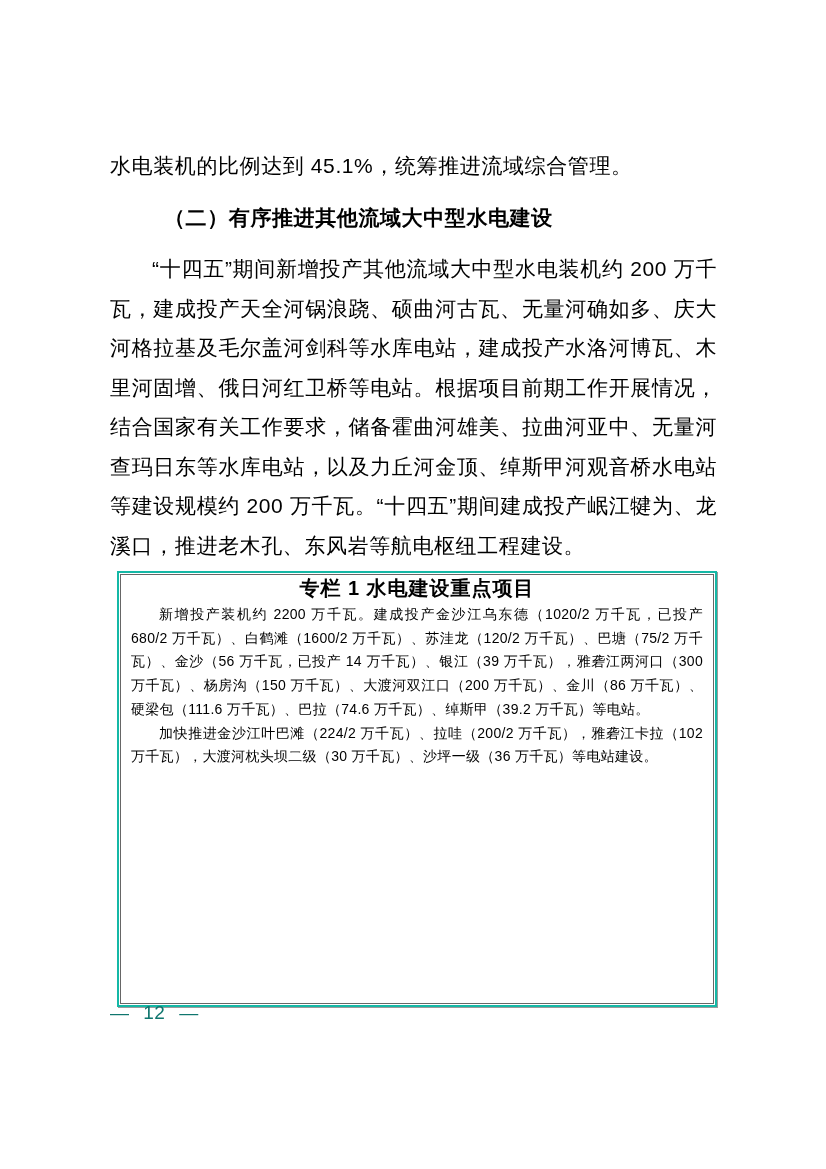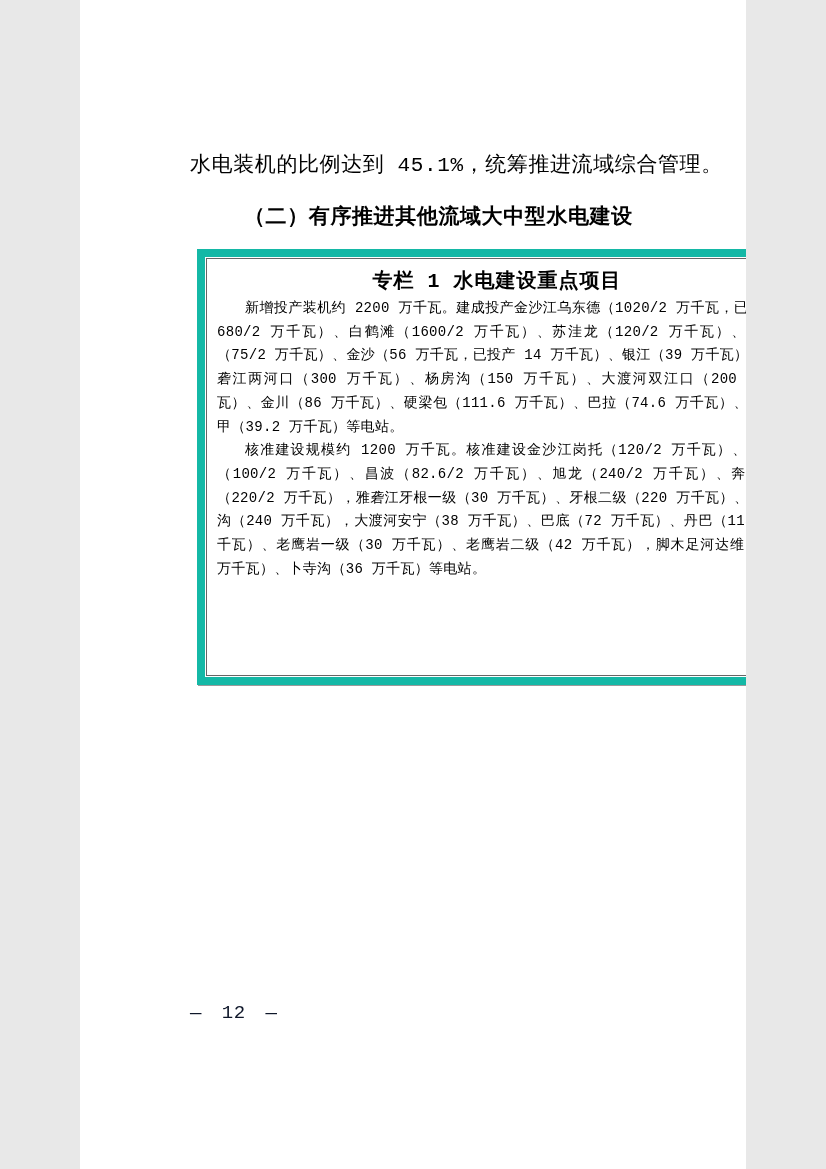--- a/index.html
+++ b/index.html
@@ -1,22 +1,22 @@
 <!DOCTYPE html>
 <html><head>
 <meta charset="utf-8">
 <style>
   html, body { margin: 0; padding: 0; background: #e8e8e8; }
   .page {
     position: relative;
-    width: 666px;
+    width: 826px;
     height: 1169px;
     margin: 0 auto;
     background: #ffffff;
-    font-family: Liberation Mono, monospace;
+    font-family: Liberation Sans, sans-serif;
     color: #000000;
     overflow: hidden;
   }
   .content {
     position: absolute;
     left: 110px;
     top: 146px;
     width: 607px;
   }
   .body-text {
@@ -34,25 +34,25 @@
     font-weight: bold;
     text-indent: 2em;
     letter-spacing: 0.6px;
   }
   .highlight-box {
     box-sizing: border-box;
     margin-top: 6px;
     margin-left: 7px;
     width: 600px;
     min-height: 436px;
-    border: 8px solid #14b8a6;
+    border: 2px solid #14b8a6;
     box-shadow: inset 0 0 0 1px #ffffff,
                 inset 0 0 0 2px #666666,
                 1px 1px 0 #9a9a9a;
-    padding: 11px 12px 10px 12px;
+    padding: 1px 12px 10px 12px;
   }
   .box-title {
     font-size: 20px;
     font-weight: bold;
     text-align: center;
     line-height: 28px;
     letter-spacing: 1px;
     margin-bottom: 1px;
   }
   .box-subheading {
@@ -70,43 +70,44 @@
     text-indent: 2em;
     letter-spacing: 0.3px;
   }
   .footer {
     position: absolute;
     left: 110px;
     top: 1002px;
     font-size: 19px;
     letter-spacing: 0.5px;
     word-spacing: 8px;
-    color: #0f172a;
+    color: #0f766e;
     text-align: center;
   }
 </style>
 </head>
 <body>
 
 <div class="page">
   <div class="content">
 
     <p class="body-text">水电装机的比例达到 45.1%，统筹推进流域综合管理。</p>
 
     <h2 class="section-heading">（二）有序推进其他流域大中型水电建设</h2>
 
+    <p class="body-text indent2">“十四五”期间新增投产其他流域大中型水电装机约 200 万千瓦，建成投产天全河锅浪跷、硕曲河古瓦、无量河确如多、庆大河格拉基及毛尔盖河剑科等水库电站，建成投产水洛河博瓦、木里河固增、俄日河红卫桥等电站。根据项目前期工作开展情况，结合国家有关工作要求，储备霍曲河雄美、拉曲河亚中、无量河查玛日东等水库电站，以及力丘河金顶、绰斯甲河观音桥水电站等建设规模约 200 万千瓦。“十四五”期间建成投产岷江犍为、龙溪口，推进老木孔、东风岩等航电枢纽工程建设。</p>
 
     <div class="highlight-box">
       <div class="box-title">专栏 1 水电建设重点项目</div>
 
 
       <p class="box-para">新增投产装机约 2200 万千瓦。建成投产金沙江乌东德（1020/2 万千瓦，已投产 680/2 万千瓦）、白鹤滩（1600/2 万千瓦）、苏洼龙（120/2 万千瓦）、巴塘（75/2 万千瓦）、金沙（56 万千瓦，已投产 14 万千瓦）、银江（39 万千瓦），雅砻江两河口（300 万千瓦）、杨房沟（150 万千瓦）、大渡河双江口（200 万千瓦）、金川（86 万千瓦）、硬梁包（111.6 万千瓦）、巴拉（74.6 万千瓦）、绰斯甲（39.2 万千瓦）等电站。</p>
 
+      <p class="box-para">加快推进金沙江叶巴滩（224/2 万千瓦）、拉哇（200/2 万千瓦），雅砻江卡拉（102 万千瓦），大渡河枕头坝二级（30 万千瓦）、沙坪一级（36 万千瓦）等电站建设。</p>
 
-      <p class="box-para">核准建设规模约 1200 万千瓦。核准建设金沙江岗托（120/2 万千瓦）、波罗（100/2 万千瓦）、昌波（82.6/2 万千瓦）、旭龙（240/2 万千瓦）、奔子栏（220/2 万千瓦），雅砻江牙根一级（30 万千瓦）、牙根二级（220 万千瓦）、孟底沟（240 万千瓦），大渡河安宁（38 万千瓦）、巴底（72 万千瓦）、丹巴（113 万千瓦）、老鹰岩一级（30 万千瓦）、老鹰岩二级（42 万千瓦），脚木足河达维（30 万千瓦）、卜寺沟（36 万千瓦）等电站。</p>
     </div>
 
   </div>
 
   <div class="footer">
     <span>— 12 —</span>
   </div>
 </div>
 
 </body></html>

